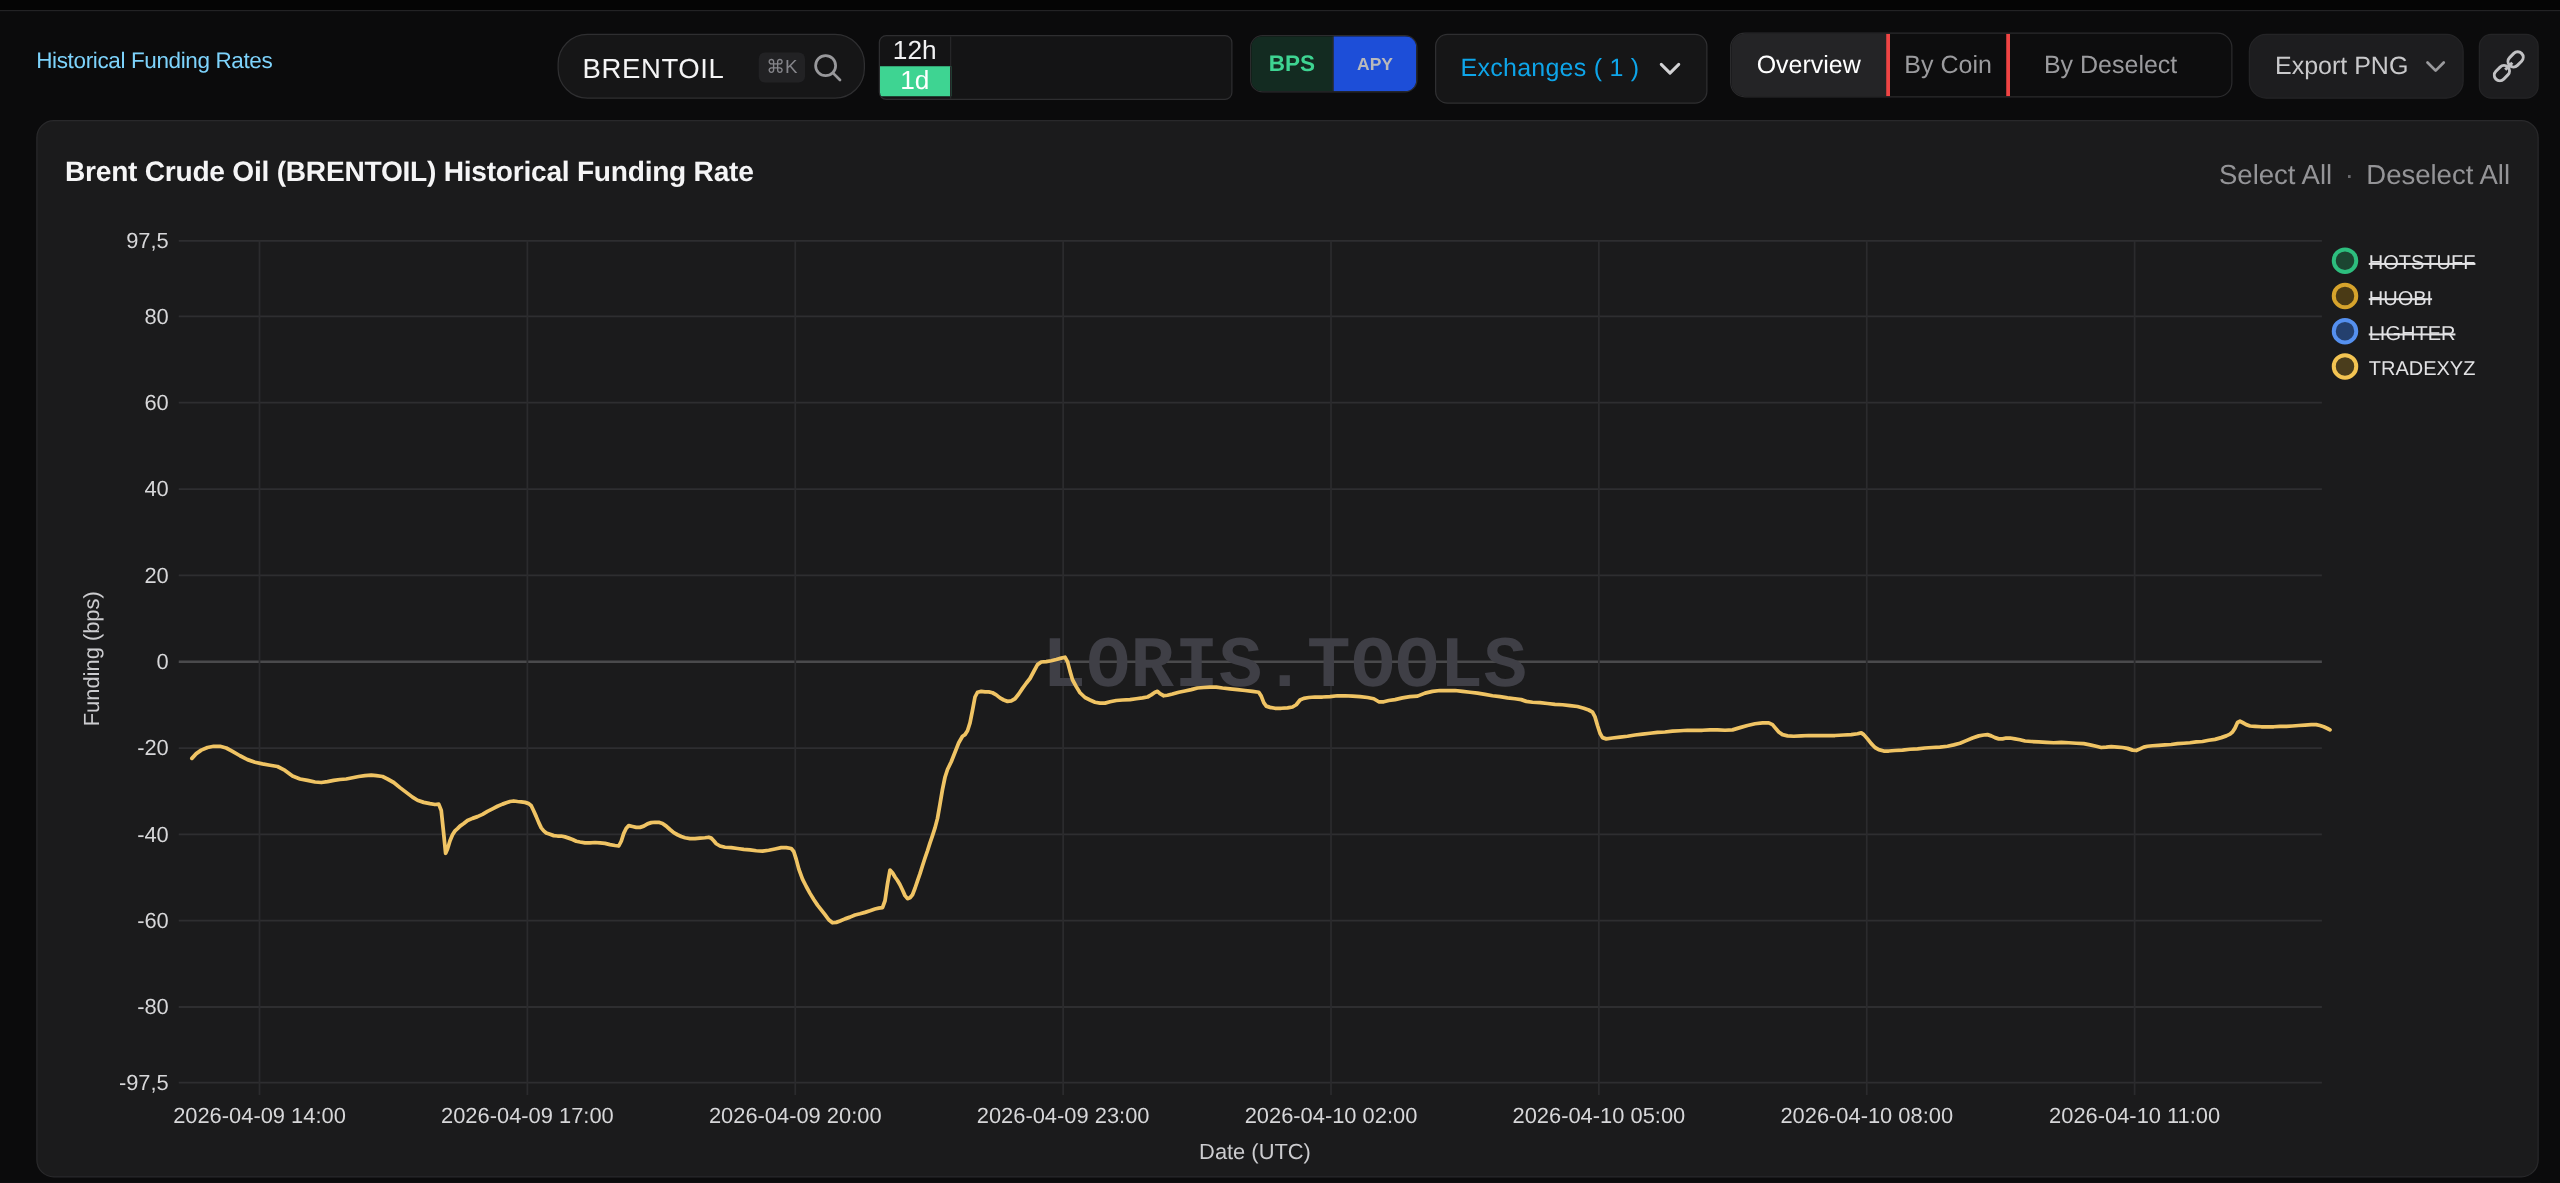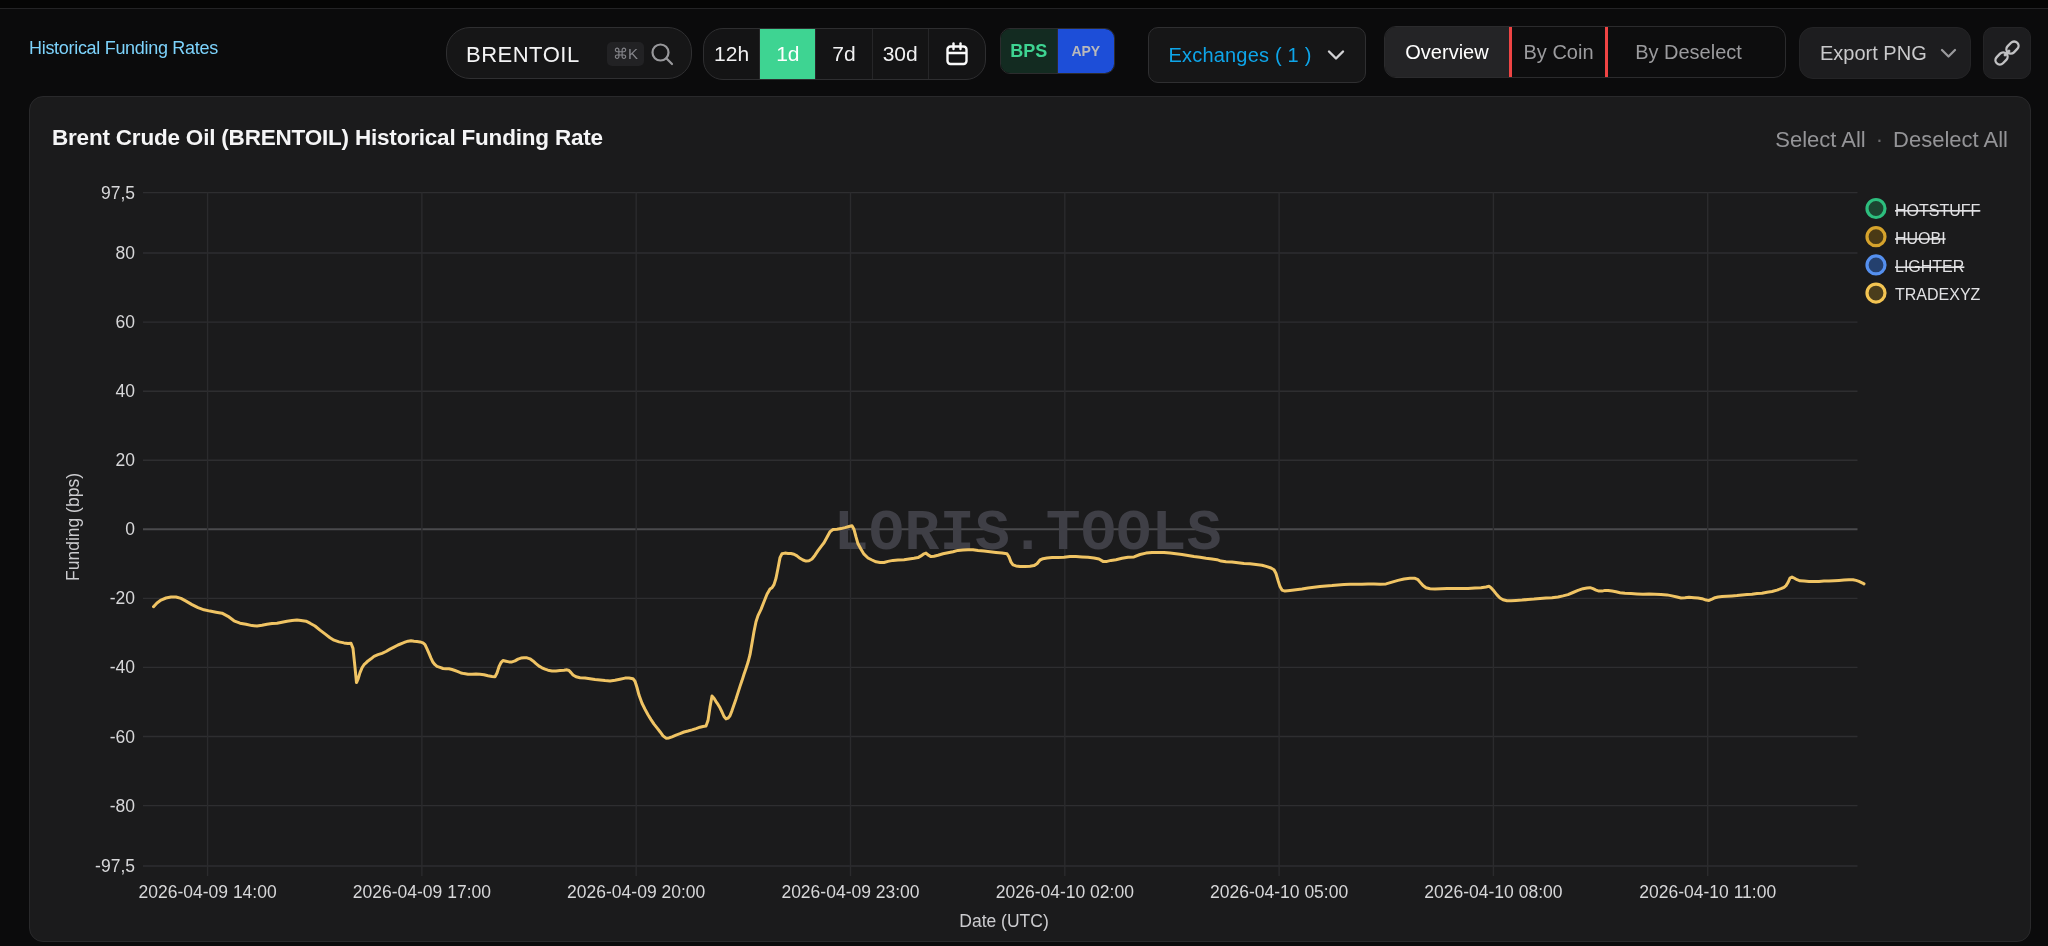--- a/index.html
+++ b/index.html
@@ -6,27 +6,27 @@
 html,body { width:2048px; height:946px; background:#0b0b0c; overflow:hidden;
   font-family:"Liberation Sans",sans-serif; }
 .abs { position:absolute; }
 #topstrip { left:0; top:0; width:2048px; height:9px; background:#050505; border-bottom:1px solid #232325; }
 #h1 { left:29px; top:38px; font-size:18px; font-weight:400; color:#7dd3fc; letter-spacing:-0.3px; }
 .box { background:#161617; border:1px solid #2f2f31; border-radius:24px; }
 #search { left:446px; top:27px; width:246px; height:52px; }
 #search .q { position:absolute; left:19px; top:14px; font-size:22px; color:#f4f4f5; letter-spacing:0.5px; }
 #kbd { position:absolute; left:160px; top:14px; width:37px; height:24px; background:#222224; border-radius:5px;
   color:#85858a; font-size:15px; text-align:center; line-height:24px; }
-#tctrl { left:703px; top:28px; width:283px; height:52px; border-radius:20px; border:1px solid #2e2e30;
-  background:#141415; display:flex; overflow:hidden; }
+#tctrl { left:703px; top:28px; width:283px; height:52px; border-radius:6px; border:1px solid #2e2e30;
+  background:#141415; display:flex; overflow:hidden;flex-direction:column; }
 #tctrl .seg { width:56.6px; height:100%; display:flex; align-items:center; justify-content:center;
   font-size:21px; font-weight:500; color:#f1f1f2; border-right:1px solid #262628; }
 #tctrl .seg:last-child { border-right:none; }
 #tctrl .on { background:#3ed492; color:#ffffff; }
-#bpsapy { left:1000px; top:28px; width:115px; height:46px; border-radius:10px; border:1px solid #2c2c2e;
+#bpsapy { left:1000px; top:28px; width:134px; height:46px; border-radius:10px; border:1px solid #2c2c2e;
   display:flex; overflow:hidden; }
 #bpsapy .a { width:66px; background:#132b21; color:#3ed492; font-size:18px; font-weight:600;
   display:flex; align-items:center; justify-content:center; border-right:1px solid #2c2c2e; }
 #bpsapy .b { width:66px; background:#1d4ed8; color:#b9b9bb; font-size:14px; font-weight:600;
   display:flex; align-items:center; justify-content:center; }
 #exch { left:1148px; top:27px; width:218px; height:56px; border-radius:10px; display:flex;
   align-items:center; justify-content:center; gap:14px; color:#0ea5e9; font-size:20px; letter-spacing:0.2px; }
 #tabs { left:1384px; top:26px; width:402px; height:52px; border-radius:12px; border:1px solid #2b2b2d;
   background:#0d0d0e; display:flex; overflow:hidden; }
 #tabs .t { height:100%; display:flex; align-items:center; justify-content:center; font-size:20px;

